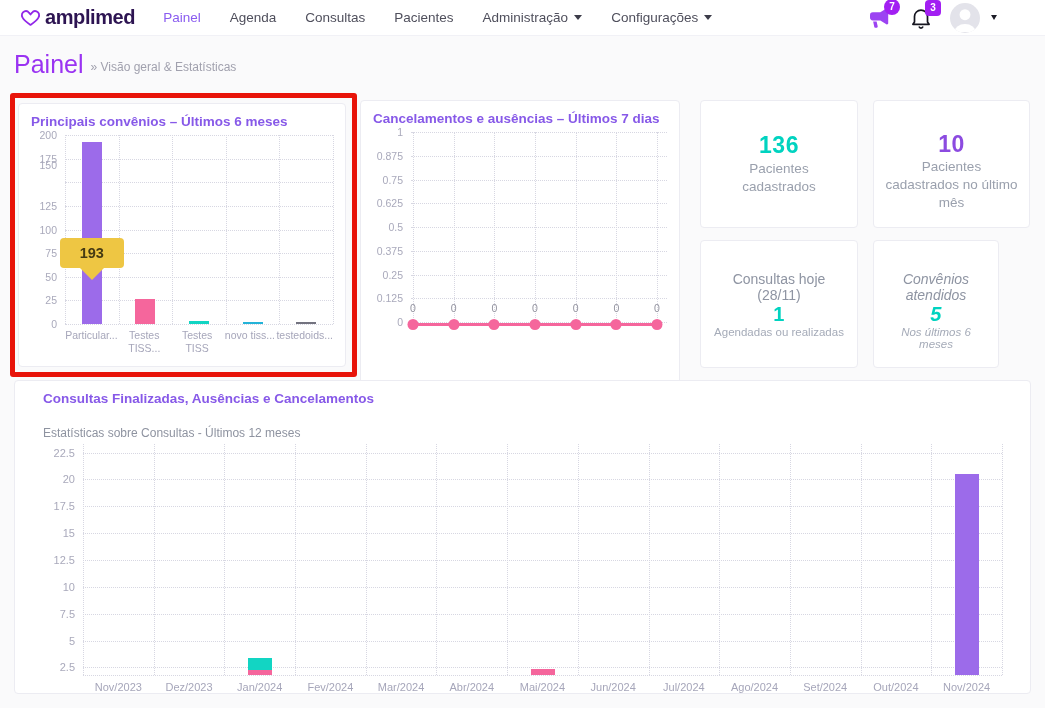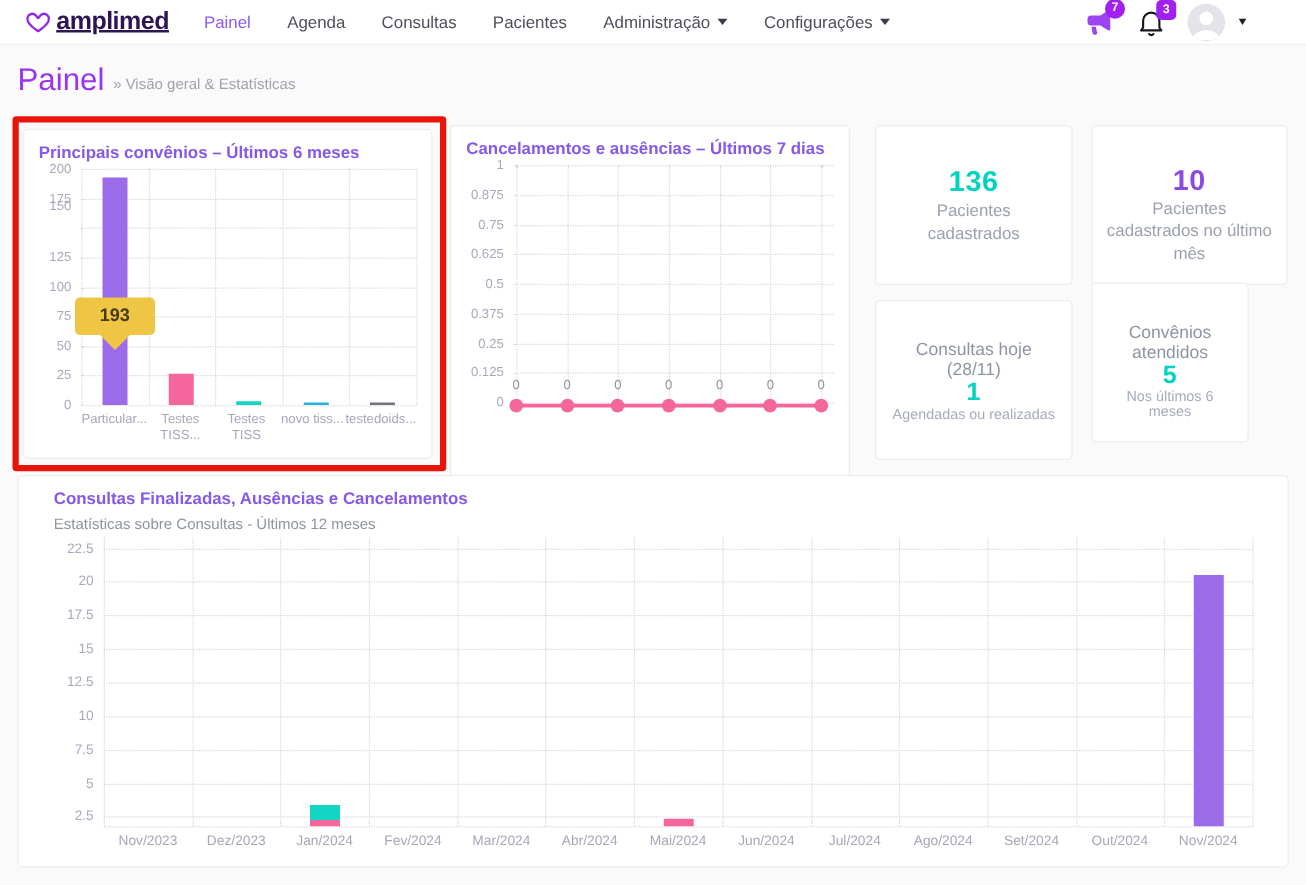--- a/index.html
+++ b/index.html
@@ -7,21 +7,21 @@
   body {
     width:1045px; height:708px; overflow:hidden;
     background:#fafafb;
     font-family:"Liberation Sans","DejaVu Sans",sans-serif;
     color:#4f4f5c;
   }
   
   .navbar{ display:flex; align-items:center; height:36px; background:#fff;
     padding:0 0 0 20px; border-bottom:1px solid #f1f1f6; }
   .brand{ display:flex; align-items:center; gap:4px; cursor:pointer; }
-  .brand-text{ font-weight:bold; font-size:20px; color:#2d1452; letter-spacing:-0.4px;text-decoration:underline; }
+  .brand-text{ font-weight:bold; font-size:20px; color:#2d1452; letter-spacing:-0.4px; }
   .nav{ display:flex; align-items:center; gap:29px; margin-left:28px; }
   .nav-item{ font-size:13.5px; color:#4f4f5c; text-decoration:none; cursor:pointer; display:flex; align-items:center; }
   .nav-item.active{ color:#8a5cf0; }
   .caret{ width:0; height:0; border-left:4px solid transparent; border-right:4px solid transparent;
     border-top:5px solid #3c3c49; display:inline-block; margin-left:6px; }
   .nav-right{ margin-left:auto; display:flex; align-items:center; gap:17px; padding-right:48px; }
   .iconbtn{ position:relative; background:none; border:none; padding:0; cursor:pointer; line-height:0; }
   .badge{ position:absolute; top:-6px; right:-8px; min-width:16px; height:16px; line-height:16px;
     background:#a21ff2; color:#fff; font-size:10px; font-weight:bold; text-align:center;
     border-radius:50%; padding:0 2px; }
@@ -32,21 +32,21 @@
   .caret.dark{ border-top-color:#1c1c26; border-left-width:3.5px; border-right-width:3.5px; }
   
   .main{ position:relative; width:1045px; height:672px; }
   .page-head{ position:absolute; left:14px; top:16px; display:flex; align-items:flex-end; }
   .page-head h1{ margin:0; font-size:25px; font-weight:500; color:#9a33f2; line-height:1; }
   .breadcrumb{ font-size:12px; color:#a1a1ae; margin-left:7px; margin-bottom:3px; }
   .card{ position:absolute; background:#fff; border:1px solid #ececf2; border-radius:4px; }
   .red-box{ position:absolute; left:10px; top:57px; width:347px; height:284px;
     border:5px solid #e8140a; border-radius:3px; z-index:6; pointer-events:none; }
   .chart-title{ font-size:13.5px; font-weight:bold; color:#8759e8; }
-  .chart-subtitle{ font-size:12px; color:#8e93a0; margin-top:6px; }
+  .chart-subtitle{ font-size:12px; color:#8e93a0; margin-top:20px; }
   
   .chart{ display:flex; }
   .yaxis{ position:relative; flex:none; }
   .c1 .yaxis{ width:34px; } .c2 .yaxis{ width:38px; } .c3 .yaxis{ width:40px; }
   .plotcol{ flex:1; min-width:0; }
   .plot{ position:relative; }
   .c1 .plot{ height:189px; } .c2 .plot{ height:190px; }
   .c3 .plot{ height:232px; border-bottom:1px dotted #d7d7e2; }
   .ytick{ position:absolute; right:8px; font-size:10.5px; color:#a9a9bb; white-space:nowrap; }
   .c3 .ytick{ font-size:11px; }
@@ -68,21 +68,21 @@
   .tip-box{ background:#eec643; border-radius:4px; width:64px; height:30px; line-height:30px;
     text-align:center; font-weight:bold; font-size:14.5px; color:#453a13; }
   .tip-arrow{ width:0; height:0; border-left:13px solid transparent; border-right:13px solid transparent;
     border-top:13px solid #eec643; margin-top:-1px; }
   
   #card1{ left:18px; top:67px; width:328px; height:264px; padding:10px 12px; }
   #card2{ left:360px; top:64px; width:320px; height:292px; padding:10px 12px; }
   #statA{ left:700px; top:64px;  width:158px; height:128px; }
   #statB{ left:873px; top:64px;  width:157px; height:128px; }
   #statC{ left:700px; top:204px; width:158px; height:128px; }
-  #statD{ left:873px; top:190px; width:126px; height:128px; }
+  #statD{ left:873px; top:204px; width:126px; height:128px;font-style:italic; }
   #card3{ left:14px; top:344px; width:1017px; height:314px; padding:10px 28px; }
   .c1{ margin-top:6px; } .c2{ margin-top:6px; } .c3{ margin-top:4px; }
   .stat-card{ display:flex; flex-direction:column; align-items:center; justify-content:space-evenly;
     text-align:center; padding:30px 10px; }
   .stat-value{ font-size:23px; font-weight:bold; letter-spacing:0.5px; }
   .stat-value.small{ font-size:20px; }
   .stat-label{ font-size:13.5px; color:#9aa0ad; line-height:1.35; }
   .stat-title{ font-size:14px; color:#8e94a2; }
   .stat-caption{ font-size:11.5px; color:#a5abb8; }
 </style>

